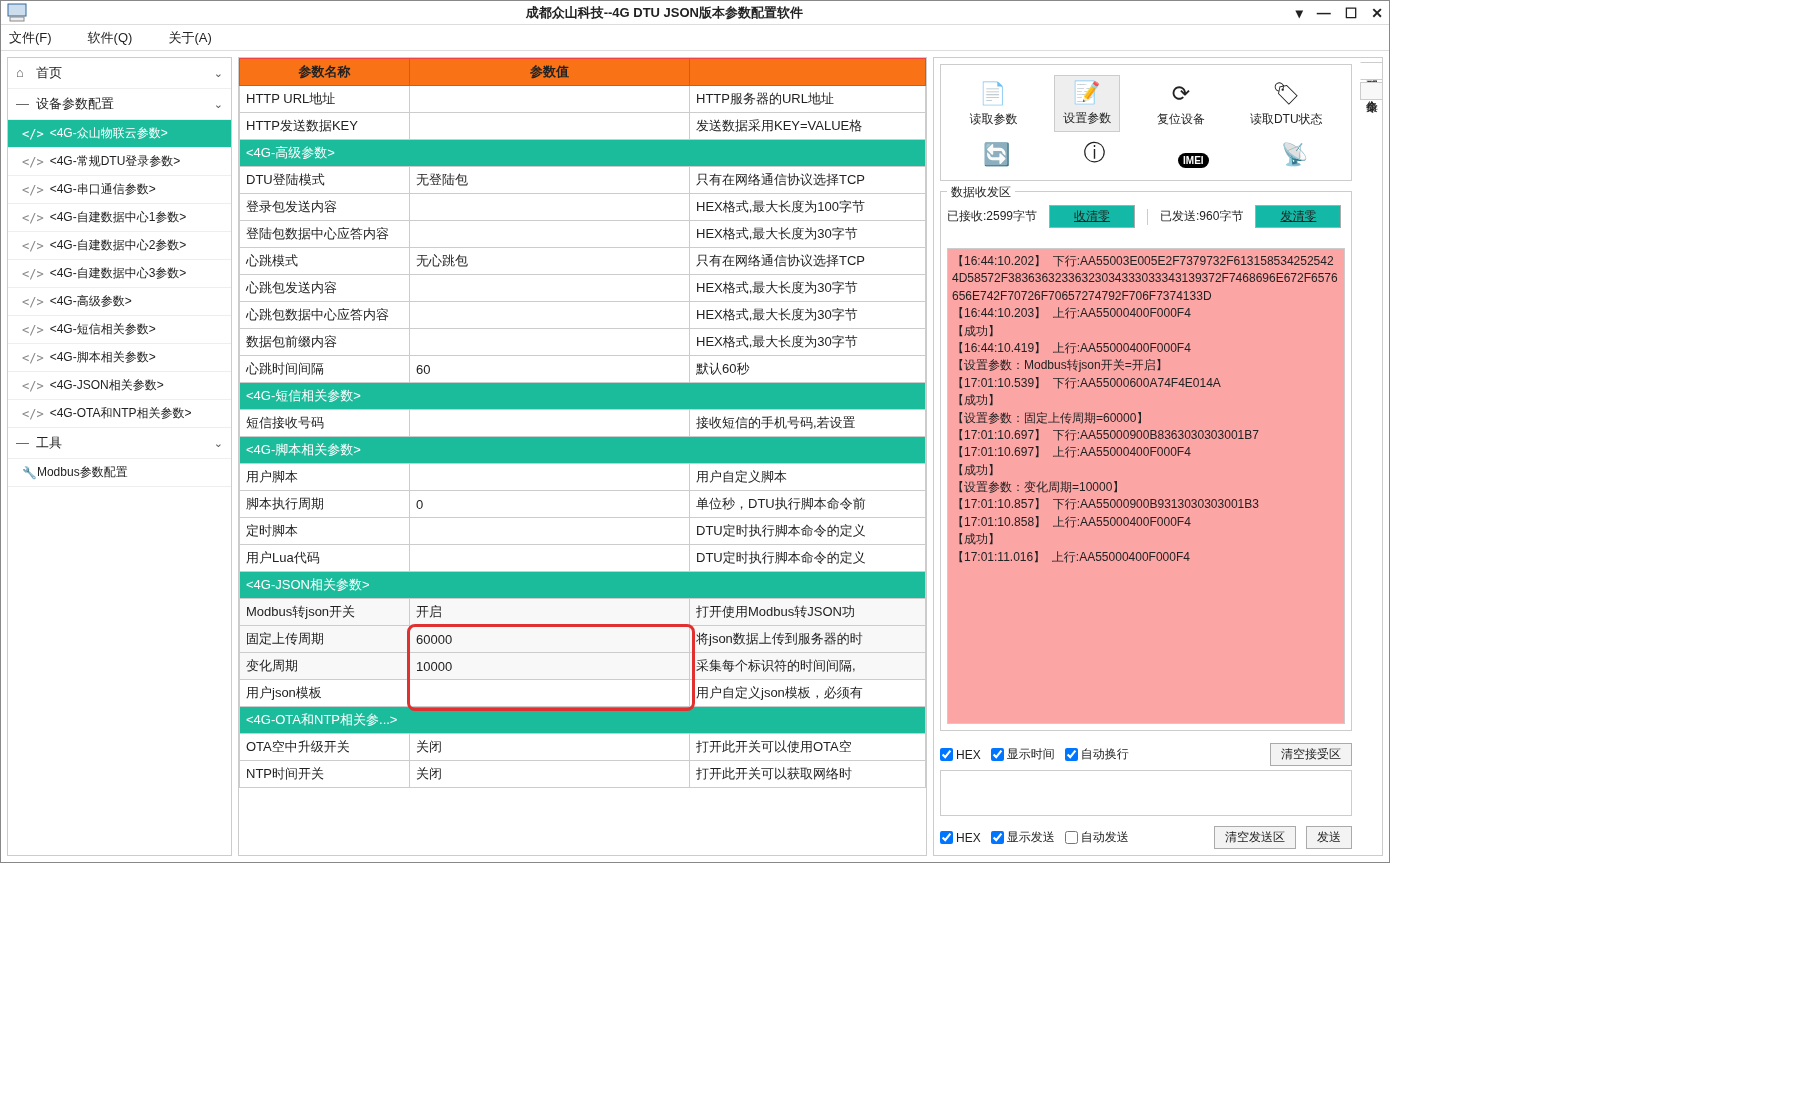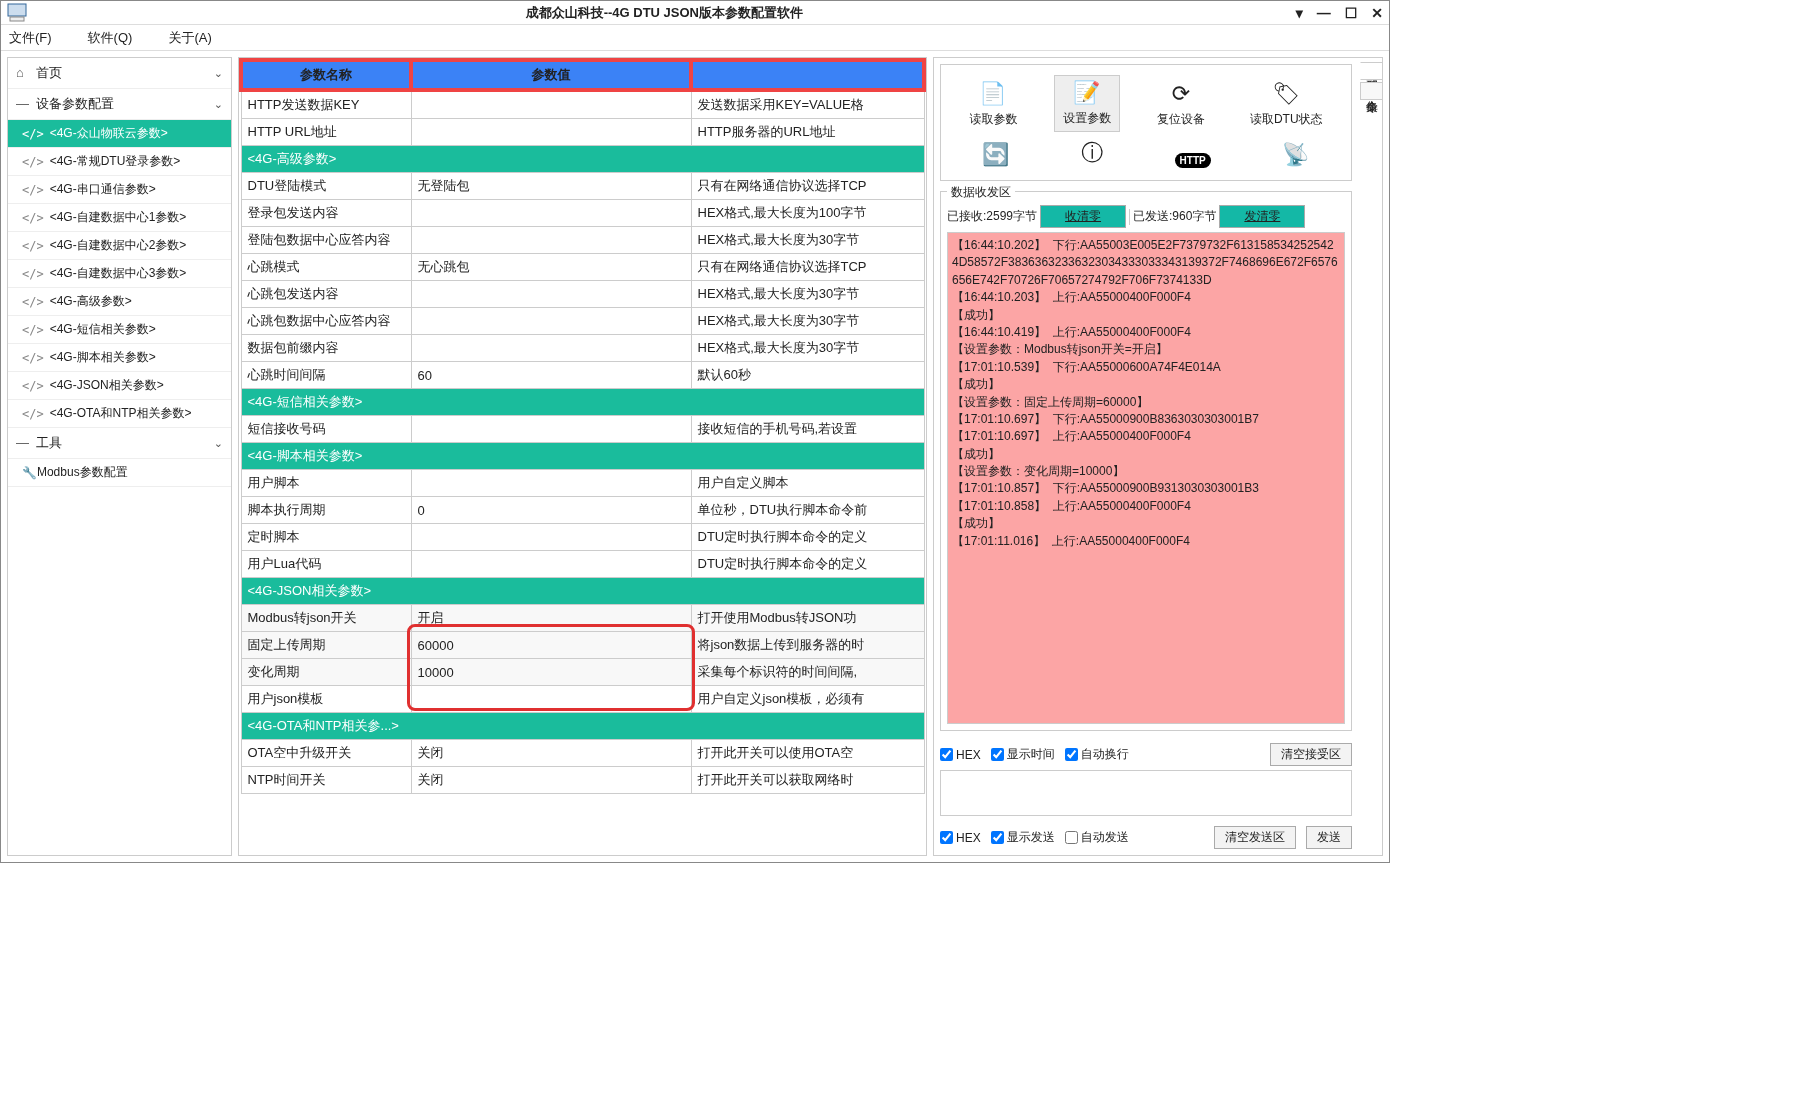--- a/index.html
+++ b/index.html
@@ -16,38 +16,38 @@
 .sidebar { width: 225px; border: 1px solid #ccc; display: flex; flex-direction: column; }
 .side-item { display: flex; align-items: center; padding: 6px 8px; border-bottom: 1px solid #eee; cursor: pointer; justify-content: space-between; }
 .side-item .sicon { width: 14px; display: inline-block; margin-right: 6px; color: #555; }
 .side-sub { display: flex; align-items: center; padding: 5px 8px 5px 14px; border-bottom: 1px solid #eee; cursor: pointer; font-size: 12px; white-space: nowrap; overflow: hidden; }
 .side-sub .tag { color: #888; margin-right: 6px; font-family: monospace; }
 .side-sub.active { background: #1abc9c; color: #fff; }
 .side-sub.active .tag { color: #fff; }
 .chev { font-size: 11px; color: #555; }
 .main-table { flex: 1; border: 1px solid #ccc; overflow: auto; }
 .ptable { width: 100%; border-collapse: collapse; table-layout: fixed; }
-.ptable th { background: #3b82f6; border: 4px solid #ef4444; padding: 4px 22px; font-weight: bold; text-align: center; }
+.ptable th { background: #f97316; border: 1px solid #ef4444; padding: 4px 22px; font-weight: bold; text-align: center; }
 .ptable td { border: 1px solid #ccc; padding: 4px 6px; white-space: nowrap; overflow: hidden; }
 .ptable tr.section td { background: #1abc9c; color: #fff; font-weight: normal; }
 .ptable tr.hl td { background: #f8f8f8; }
 .ptable col.c1 { width: 170px; }
 .ptable col.c2 { width: 280px; }
 .rightpanel { width: 450px; border: 1px solid #ccc; display: flex; flex-direction: column; position: relative; }
 .side-tabs { position: absolute; right: -1px; top: 4px; display: flex; flex-direction: column; }
 .side-tab { writing-mode: vertical-rl; border: 1px solid #ccc; padding: 8px 2px; font-size: 12px; background: #f8f8f8; cursor: pointer; margin-bottom: 2px; }
 .side-tab.active { background: #fff; border-left-color: #fff; }
 .toolbar { padding: 10px 6px 6px 6px; margin: 6px 30px 6px 6px; border: 1px solid #ccc; }
 .tool-row { display: flex; justify-content: space-around; align-items: flex-end; margin-bottom: 6px; }
 .tool-btn { display: flex; flex-direction: column; align-items: center; gap: 4px; cursor: pointer; padding: 4px 8px; font-size: 12px; }
 .tool-btn.active { background: #eee; border: 1px solid #ccc; }
 .tool-ico { font-size: 22px; }
 .fieldset { border: 1px solid #ccc; margin: 4px 30px 6px 6px; padding: 6px; flex: 1; display: flex; flex-direction: column; }
 .fieldset-title { position: relative; top: -14px; background: #fff; display: inline-block; padding: 0 4px; font-size: 12px; width: fit-content; }
-.rxline { display: flex; align-items: center; gap: 3px; font-size: 12px; margin-top: -10px; margin-bottom: 4px; }
+.rxline { display: flex; align-items: center; gap: 12px; font-size: 12px; margin-top: -10px; margin-bottom: 20px; }
 .rxline .btn { border: 1px solid #aaa; background: #14b8a6; padding: 2px 24px; cursor: pointer; text-decoration: underline; }
 .log { flex: 1; border: 1px solid #ccc; padding: 4px; font-size: 12px; line-height: 1.45; overflow: auto; word-break: break-all; background: #fca5a5; }
 .chkline { display: flex; align-items: center; gap: 10px; font-size: 12px; margin: 6px 30px 2px 6px; }
 .chkline .sp { flex: 1; }
 .chkline .btn { border: 1px solid #aaa; background: #f3f3f3; padding: 2px 10px; cursor: pointer; }
 .txbox { margin: 2px 30px 4px 6px; height: 46px; border: 1px solid #ccc; }
 label.cb { display: flex; align-items: center; gap: 3px; }
 .imei-badge { background: #000; color: #fff; border-radius: 10px; padding: 2px 5px; font-size: 10px; font-weight: bold; }
 .red-highlight-cell { position: relative; }
 .red-highlight { position: absolute; border: 3px solid #e03030; border-radius: 8px; pointer-events: none; }
@@ -154,28 +154,28 @@
           </colgroup>
         <thead>
           <tr>
             <th>参数名称</th>
             <th>参数值</th>
             <th></th>
           </tr>
         </thead>
         <tbody id="tbody">
             <tr>
+              <td>HTTP URL地址</td>
+              <td class=""></td>
+              <td>HTTP服务器的URL地址</td>
+            </tr>
+            <tr>
               <td>HTTP发送数据KEY</td>
               <td class=""></td>
               <td>发送数据采用KEY=VALUE格</td>
-            </tr>
-            <tr>
-              <td>HTTP URL地址</td>
-              <td class=""></td>
-              <td>HTTP服务器的URL地址</td>
             </tr>
             <tr class="section">
               <td colspan="3">&lt;4G-高级参数&gt;</td>
             </tr>
             <tr>
               <td>DTU登陆模式</td>
               <td class="">无登陆包</td>
               <td>只有在网络通信协议选择TCP</td>
             </tr>
             <tr>
@@ -306,21 +306,21 @@
             <span>复位设备</span>
           </div>
           <div class="tool-btn">
             <span class="tool-ico">🏷</span>
             <span>读取DTU状态</span>
           </div>
         </div>
         <div class="tool-row">
           <span class="tool-ico">🔄</span>
           <span class="tool-ico">ⓘ</span>
-          <span class="imei-badge">HTTP</span>
+          <span class="imei-badge">IMEI</span>
           <span class="tool-ico">📡</span>
         </div>
       </div>
 
       <div class="fieldset">
         <span class="fieldset-title">数据收发区</span>
         <div class="rxline">
           <span>已接收:2599字节</span>
           <span class="btn">收清零</span>
           <span style="border-left:1px solid #ccc;height:16px;"></span>

